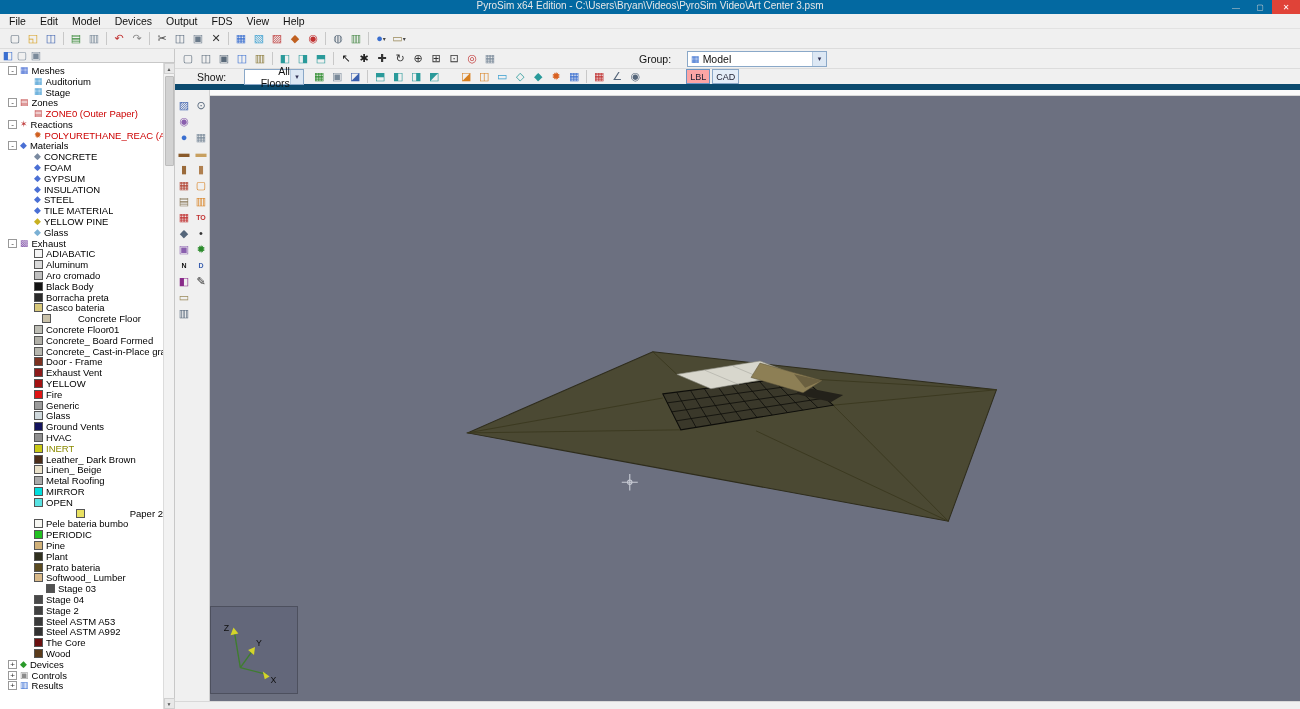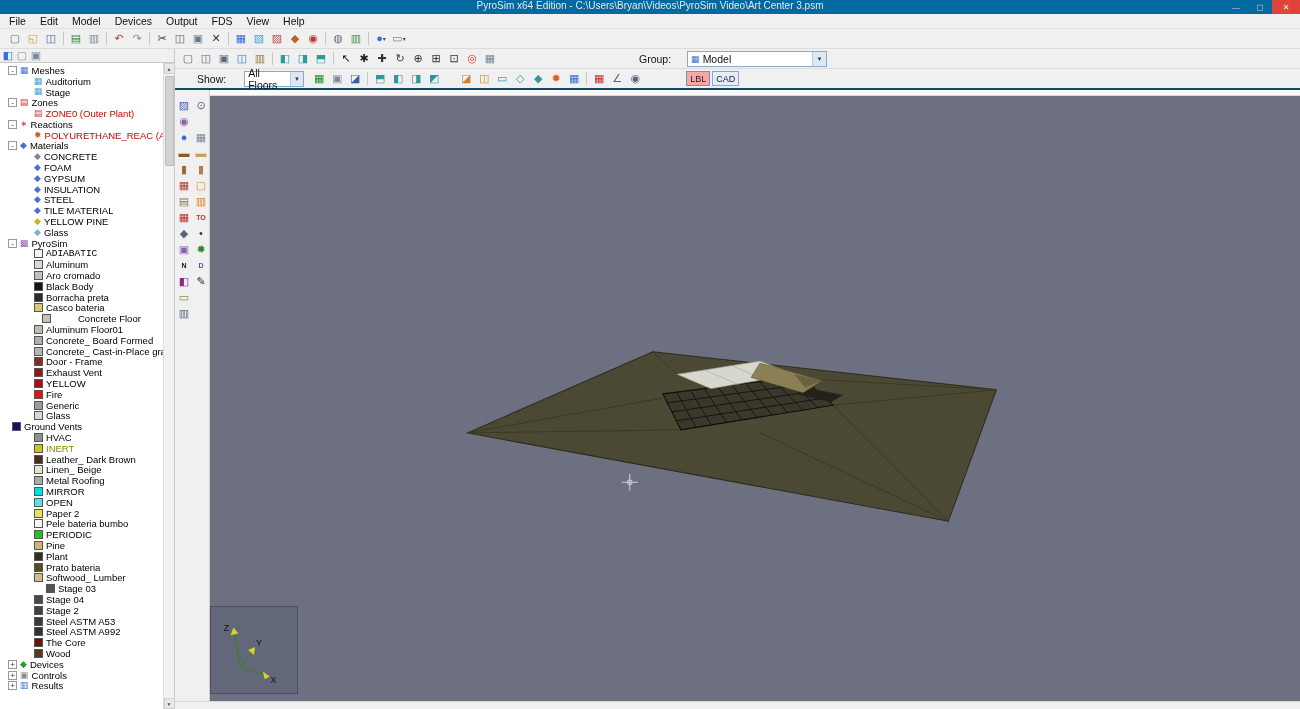--- a/index.html
+++ b/index.html
@@ -15,21 +15,21 @@
   .win-btn.close { background:#e04338; color:#fff; width:28px; }
 
   
   .menubar { flex:0 0 15px; height:15px; background:#f0f0f0; display:flex; align-items:center; font-size:10.5px; border-bottom:1px solid #e2e2e2; padding-left:2px; }
   .menu-item { padding:0 7px; color:#111; }
 
   
   .toolbar { background:#f0f0f0; display:flex; align-items:center; }
   .tb1 { flex:0 0 20px; height:20px; border-bottom:1px solid #dcdcdc; padding-left:6px; }
   .tb2 { flex:0 0 20px; height:20px; border-bottom:1px solid #dcdcdc; padding-left:4px; }
-  .tb3 { flex:0 0 21px; height:21px; border-bottom:2px solid #0c4a6e; padding-left:6px; }
+  .tb3 { flex:0 0 21px; height:21px; border-bottom:6px solid #0c4a6e; padding-left:6px;text-align:right; }
   .tb-btn { width:18px; height:17px; display:inline-flex; align-items:center; justify-content:center; position:relative; border:1px solid transparent; }
   .tb-glyph { font-size:11px; line-height:1; }
   .tb-text { font-size:7px; font-weight:bold; }
   .tb-sep { width:1px; height:13px; background:#c8c8c8; margin:0 3px; display:inline-block; }
   .tb-dd { font-size:6px; color:#444; margin-left:0px; }
   .tb-label { font-size:10.5px; margin:0 16px; color:#111; white-space:nowrap; }
   .combo { height:16px; background:#fff; border:1px solid #8aa8c8; display:flex; align-items:center; font-size:10.5px; padding-left:3px; color:#111; }
   .combo .chev { width:14px; height:100%; margin-left:auto; background:#dde8f4; border-left:1px solid #b8cce0; display:flex; align-items:center; justify-content:center; font-size:7px; color:#335; }
   .combo.group { width:140px; }
   .combo.show { width:60px; margin:0 6px 0 2px; }
@@ -210,21 +210,21 @@
               <span class="node-label">Stage</span>
             </div>
             <div class="tree-row" style="padding-left: 8px;">
               <span class="exp">-</span>
               <span class="node-glyph" style="color: rgb(192, 64, 64);">▤</span>
               <span class="node-label">Zones</span>
             </div>
             <div class="tree-row" style="padding-left: 22px;">
               <span class="exp-space"></span>
               <span class="node-glyph" style="color: rgb(192, 64, 64);">▤</span>
-              <span class="node-label" style="color: rgb(204, 0, 0);">ZONE0 (Outer Plant)</span>
+              <span class="node-label" style="color: rgb(204, 0, 0);">ZONE0 (Outer Paper)</span>
             </div>
             <div class="tree-row" style="padding-left: 8px;">
               <span class="exp">-</span>
               <span class="node-glyph" style="color: rgb(192, 64, 64);">✶</span>
               <span class="node-label">Reactions</span>
             </div>
             <div class="tree-row" style="padding-left: 22px;">
               <span class="exp-space"></span>
               <span class="node-glyph" style="color: rgb(208, 96, 32);">✹</span>
               <span class="node-label" style="color: rgb(204, 0, 0);">POLYURETHANE_REAC (Active)</span>
@@ -270,23 +270,23 @@
               <span class="node-label">YELLOW PINE</span>
             </div>
             <div class="tree-row" style="padding-left: 22px;">
               <span class="exp-space"></span>
               <span class="node-glyph" style="color: rgb(122, 176, 212);">◆</span>
               <span class="node-label">Glass</span>
             </div>
             <div class="tree-row" style="padding-left: 8px;">
               <span class="exp">-</span>
               <span class="node-glyph" style="color: rgb(138, 95, 174);">▩</span>
-              <span class="node-label">PyroSim</span>
-            </div>
-            <div class="tree-row" style="padding-left: 22px; font-family: Liberation Mono, monospace;">
+              <span class="node-label">Exhaust</span>
+            </div>
+            <div class="tree-row" style="padding-left: 22px;">
               <span class="exp-space"></span>
               <span class="swatch" style="background: rgb(244, 244, 244);"></span>
               <span class="node-label">ADIABATIC</span>
             </div>
             <div class="tree-row" style="padding-left: 22px;">
               <span class="exp-space"></span>
               <span class="swatch" style="background: rgb(217, 217, 217);"></span>
               <span class="node-label">Aluminum</span>
             </div>
             <div class="tree-row" style="padding-left: 22px;">
@@ -310,21 +310,21 @@
               <span class="node-label">Casco bateria</span>
             </div>
             <div class="tree-row" style="padding-left: 6px; gap: 24px;">
               <span class="exp-space"></span>
               <span class="swatch" style="background: rgb(201, 193, 169);"></span>
               <span class="node-label">Concrete Floor</span>
             </div>
             <div class="tree-row" style="padding-left: 22px;">
               <span class="exp-space"></span>
               <span class="swatch" style="background: rgb(189, 189, 180);"></span>
-              <span class="node-label">Aluminum Floor01</span>
+              <span class="node-label">Concrete Floor01</span>
             </div>
             <div class="tree-row" style="padding-left: 22px;">
               <span class="exp-space"></span>
               <span class="swatch" style="background: rgb(177, 176, 168);"></span>
               <span class="node-label">Concrete_ Board Formed</span>
             </div>
             <div class="tree-row" style="padding-left: 22px;">
               <span class="exp-space"></span>
               <span class="swatch" style="background: rgb(182, 182, 174);"></span>
               <span class="node-label">Concrete_ Cast-in-Place gray</span>
@@ -352,21 +352,21 @@
             <div class="tree-row" style="padding-left: 22px;">
               <span class="exp-space"></span>
               <span class="swatch" style="background: rgb(155, 155, 155);"></span>
               <span class="node-label">Generic</span>
             </div>
             <div class="tree-row" style="padding-left: 22px;">
               <span class="exp-space"></span>
               <span class="swatch" style="background: rgb(207, 216, 220);"></span>
               <span class="node-label">Glass</span>
             </div>
-            <div class="tree-row" style="">
+            <div class="tree-row" style="padding-left: 22px;">
               <span class="exp-space"></span>
               <span class="swatch" style="background: rgb(20, 20, 94);"></span>
               <span class="node-label">Ground Vents</span>
             </div>
             <div class="tree-row" style="padding-left: 22px;">
               <span class="exp-space"></span>
               <span class="swatch" style="background: rgb(143, 143, 143);"></span>
               <span class="node-label">HVAC</span>
             </div>
             <div class="tree-row" style="padding-left: 22px;">
@@ -392,21 +392,21 @@
             <div class="tree-row" style="padding-left: 22px;">
               <span class="exp-space"></span>
               <span class="swatch" style="background: rgb(0, 222, 222);"></span>
               <span class="node-label">MIRROR</span>
             </div>
             <div class="tree-row" style="padding-left: 22px;">
               <span class="exp-space"></span>
               <span class="swatch" style="background: rgb(88, 226, 226);"></span>
               <span class="node-label">OPEN</span>
             </div>
-            <div class="tree-row" style="padding-left: 22px;">
+            <div class="tree-row" style="padding-left: 22px; justify-content: space-between;">
               <span class="exp-space"></span>
               <span class="swatch" style="background: rgb(233, 225, 98);"></span>
               <span class="node-label">Paper 2</span>
             </div>
             <div class="tree-row" style="padding-left: 22px;">
               <span class="exp-space"></span>
               <span class="swatch" style="background: rgb(246, 246, 241);"></span>
               <span class="node-label">Pele bateria bumbo</span>
             </div>
             <div class="tree-row" style="padding-left: 22px;">

